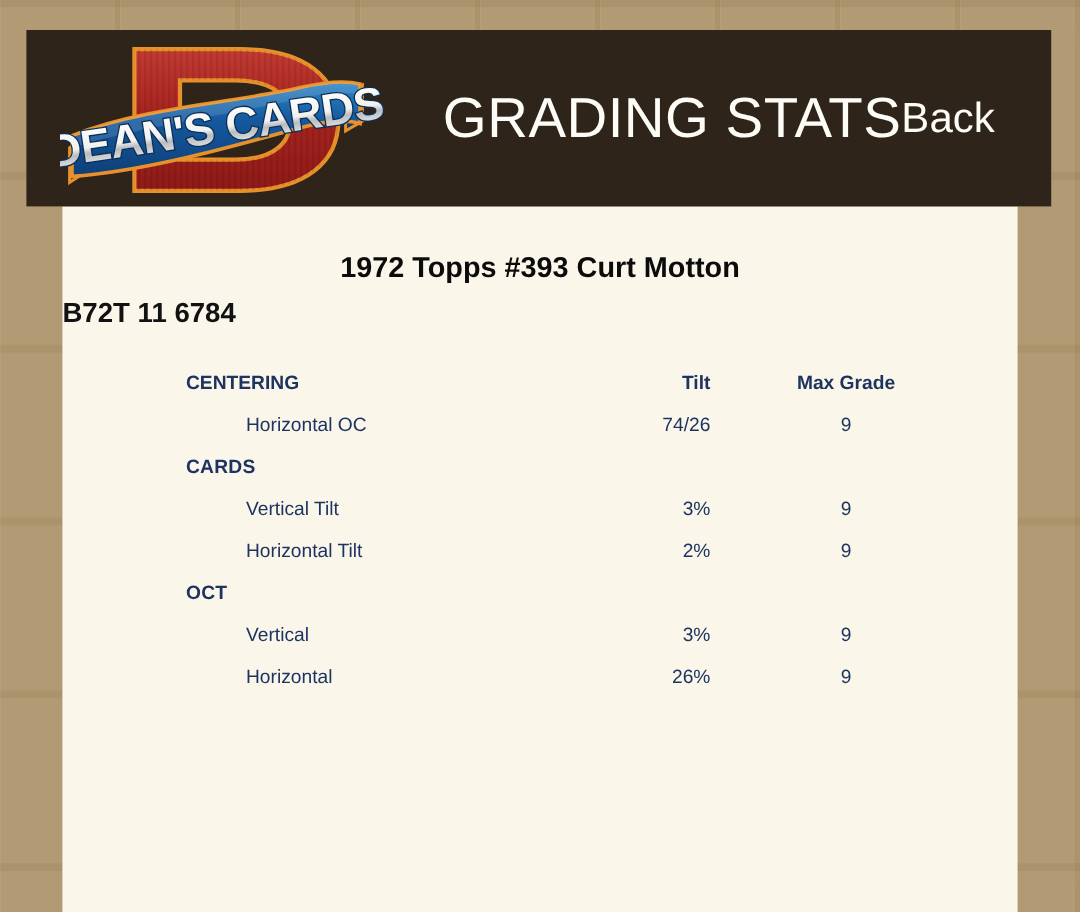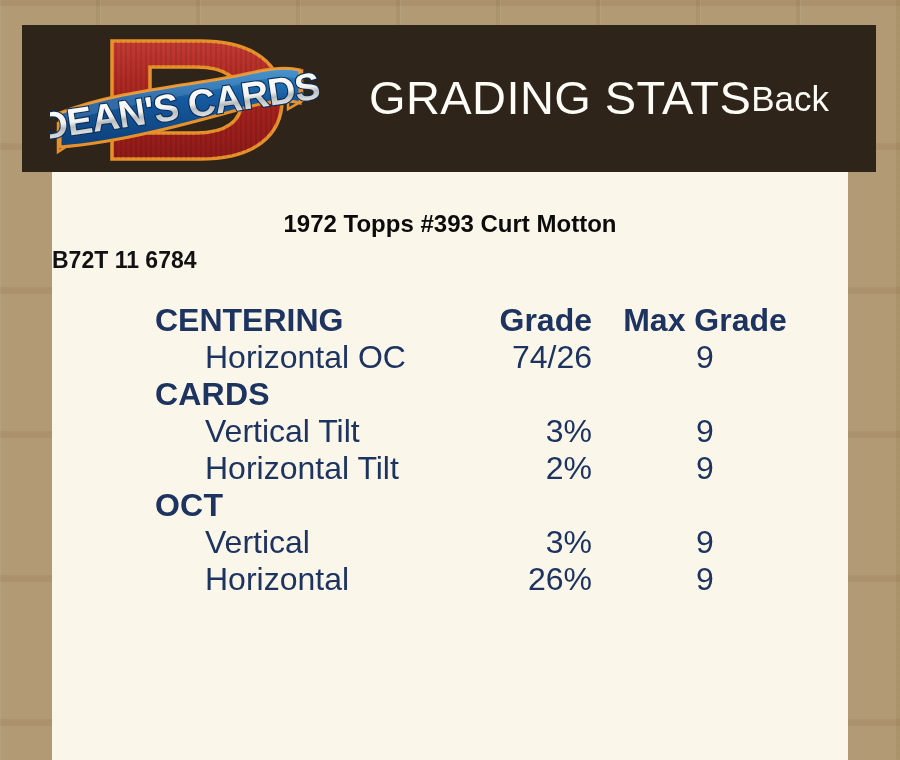--- a/index.html
+++ b/index.html
@@ -108,21 +108,21 @@
   #stats-table {
     margin-top: 28px;
     width: 100%;
     border-collapse: collapse;
     color: #1d3461;
   }
   #stats-table td {
     padding: 0;
     height: 35px;
     vertical-align: middle;
-    font-size: 32px;
+    font-size: 16px;
   }
   .col-label  { width: 390px; padding-left: 103px !important; text-align: left; }
   .col-value  { width: 175px; text-align: right; padding-right: 25px !important; }
   .col-grade  { width: 231px; text-align: center; padding-right: 55px !important; }
 
   tr.header-row td { font-weight: bold; font-size: 24px; }
   tr.header-row .col-label { padding-left: 103px !important; }
 
   tr.section-row td.col-label {
     font-weight: bold;
@@ -209,21 +209,21 @@
 
 <div id="content-panel">
 
   <div id="card-title">1972 Topps #393 Curt Motton</div>
   <div id="card-serial">B72T 11 6784</div>
 
   <table id="stats-table">
     <tbody id="stats-body">
         <tr class="header-row">
           <td class="col-label" style="font-weight: bold;">CENTERING</td>
-          <td class="col-value" style="font-weight: bold;">Grade</td>
+          <td class="col-value" style="font-weight: bold;">Tilt</td>
           <td class="col-grade" style="font-weight: bold;">Max Grade</td>
         </tr>
         <tr class="data-row">
           <td class="col-label">Horizontal OC</td>
           <td class="col-value">74/26</td>
           <td class="col-grade">9</td>
         </tr>
         <tr class="section-row">
           <td class="col-label" style="font-weight: bold;">CARDS</td>
           <td class="col-value"></td>

